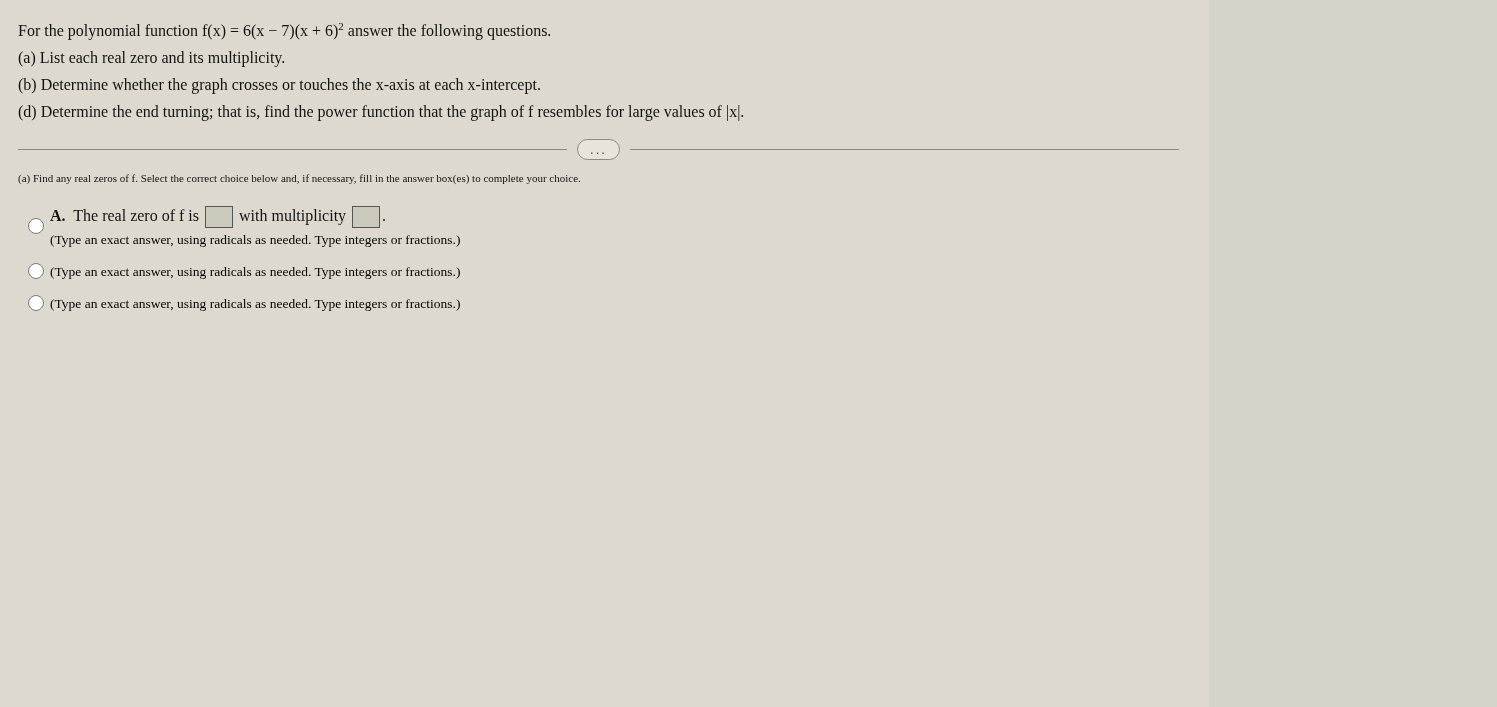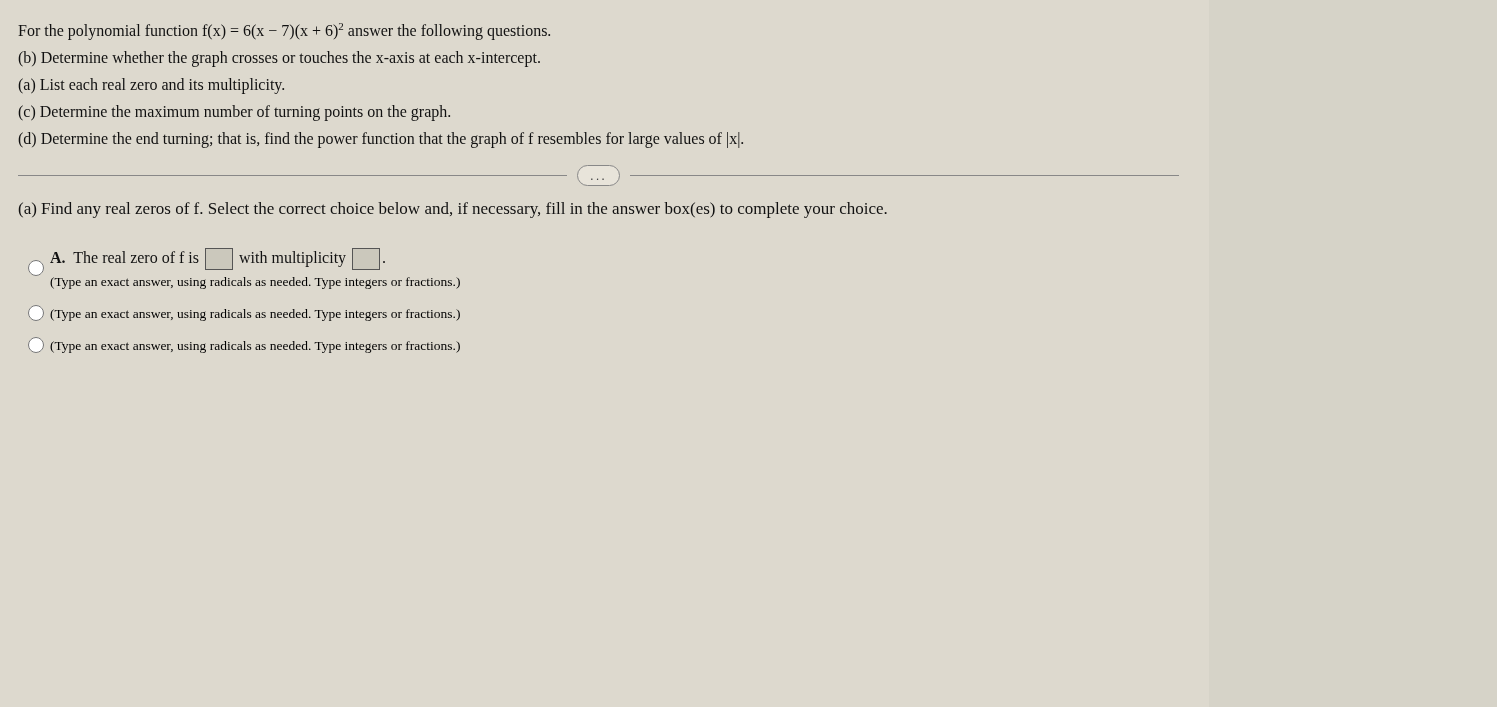--- a/index.html
+++ b/index.html
@@ -39,22 +39,22 @@
       border-radius: 12px;
       padding: 2px 12px;
       background: #e8e4da;
       font-size: 13px;
       color: #444;
       margin: 0 10px;
       cursor: pointer;
       letter-spacing: 2px;
     }
     .part-a-question {
-      font-size: 17px;
-      margin-bottom: 24px;
+      font-size: 11px;
+      margin-bottom: 18px;
       line-height: 1.5;
     }
     .choices {
       margin-left: 10px;
     }
     .choice-row {
       display: flex;
       align-items: center;
       margin-bottom: 10px;
     }
@@ -94,23 +94,22 @@
     }
   </style>
 </head>
 <body>
 
 <div class="page">
   <div class="question-header">
     <p>
       For the polynomial function f(x) = 6(x − 7)(x + 6)<sup>2</sup> answer the following questions.
     </p>
+    <p>(a) List each real zero and its multiplicity.</p>
     <p>(b) Determine whether the graph crosses or touches the x-axis at each x-intercept.</p>
-    <p>(a) List each real zero and its multiplicity.</p>
-    <p>(c) Determine the maximum number of turning points on the graph.</p>
     <p>(d) Determine the end turning; that is, find the power function that the graph of f resembles for large values of |x|.</p>
   </div>
 
   <div class="divider-row">
     <div class="divider-line"></div>
     <button class="dots-btn">...</button>
     <div class="divider-line"></div>
   </div>
 
   <div class="part-a-question">(a) Find any real zeros of f. Select the correct choice below and, if necessary, fill in the answer box(es) to complete your choice.</div>

